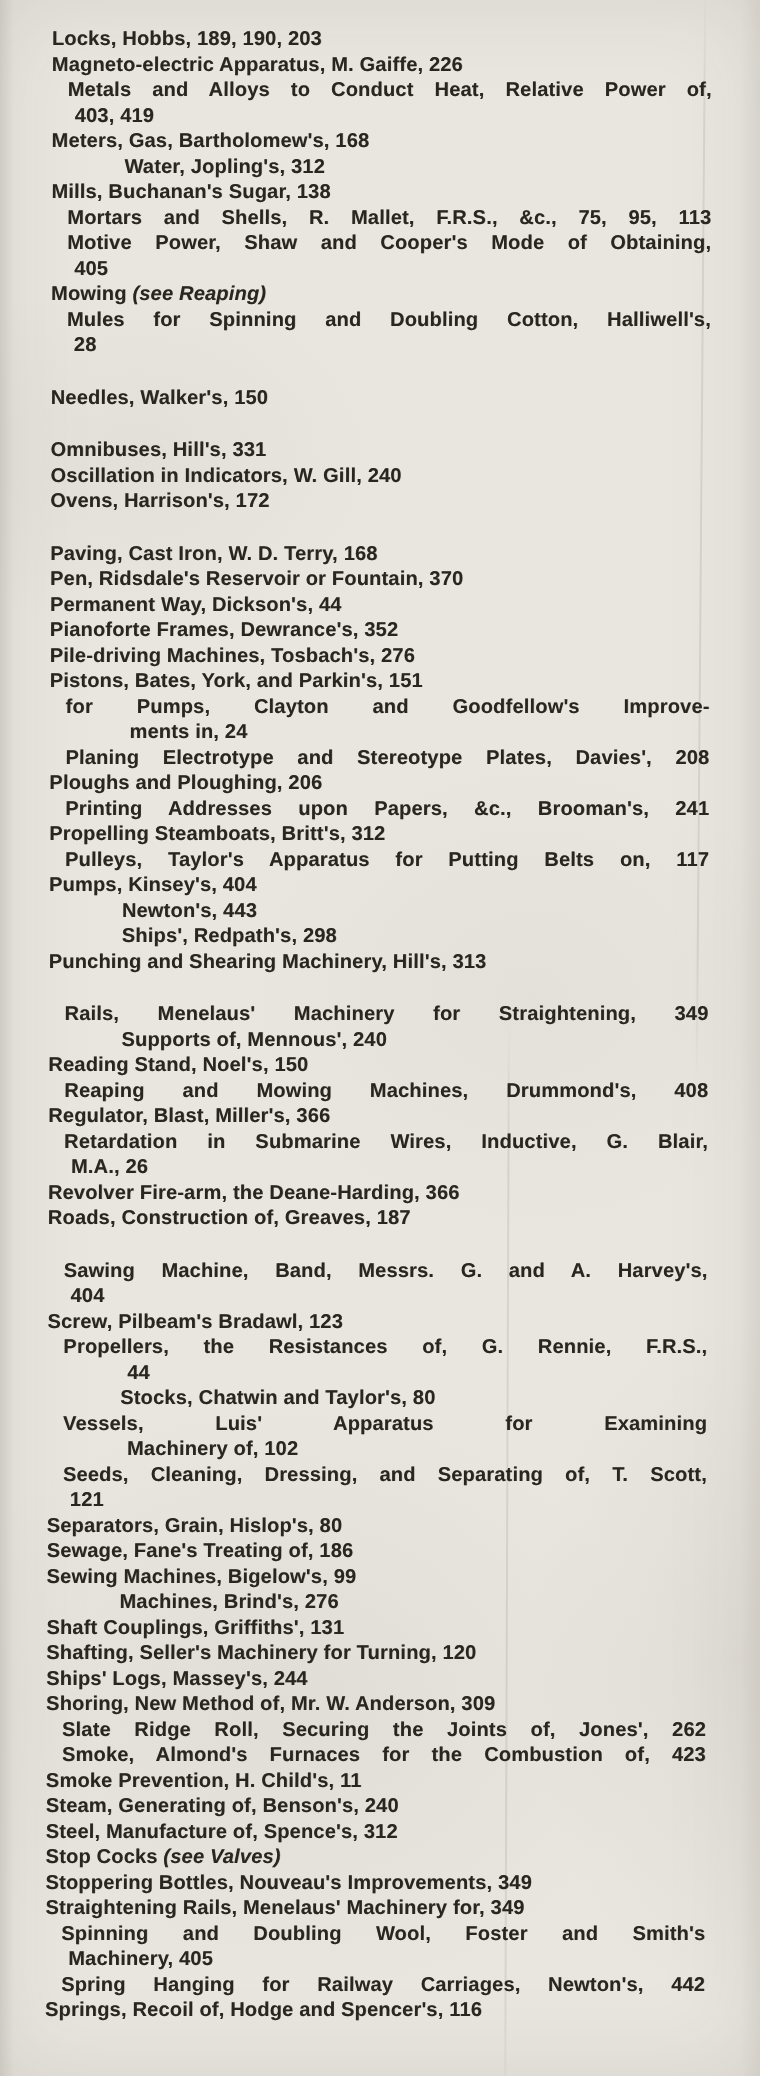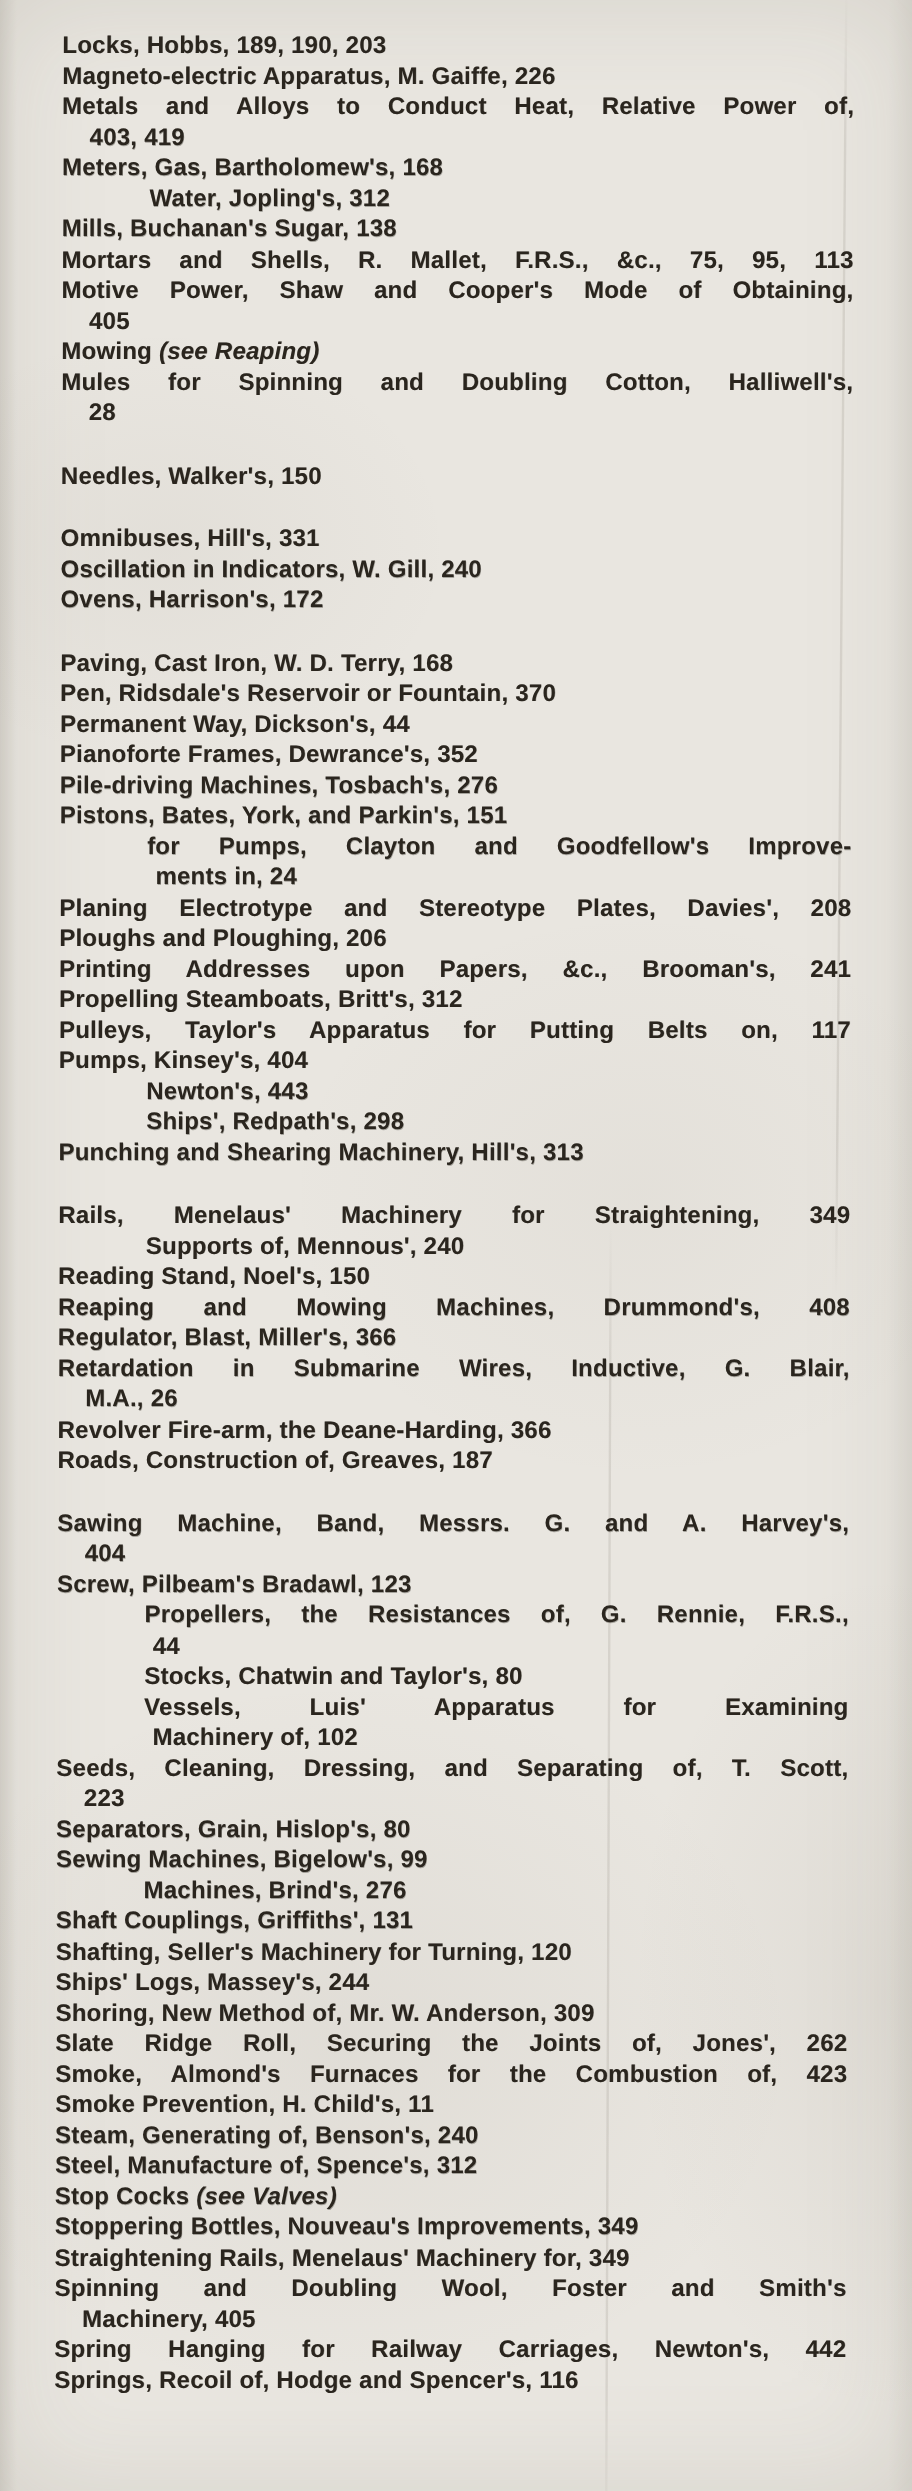--- a/index.html
+++ b/index.html
@@ -51,20 +51,21 @@
     white-space: pre;
     text-shadow: 0.4px 0.4px 0.5px rgba(41,36,29,0.35);
   }
   .line.wrap    { margin-left: 23px; }
   .line.sub     { margin-left: 73px; }
   .line.subwrap { margin-left: 80px; }
   .line.just {
     white-space: normal;
     text-align: justify;
     text-align-last: justify;
+    margin-left: 16px;
   }
   .line i { font-style: italic; margin-top: 36px; }
 </style>
 </head>
 <body>
 
 <div class="page">
   <div class="crease crease-a"></div>
   <div class="crease crease-b"></div>
   <div class="content">
@@ -211,24 +212,27 @@
         </div>
         <div class="entry">
           <div class="line sub">Stocks, Chatwin and Taylor's, 80</div>
         </div>
         <div class="entry">
           <div class="line sub just">Vessels, Luis' Apparatus for Examining</div>
           <div class="line subwrap">Machinery of, 102</div>
         </div>
         <div class="entry">
           <div class="line main just">Seeds, Cleaning, Dressing, and Separating of, T. Scott,</div>
-          <div class="line wrap">223</div>
+          <div class="line wrap">121</div>
         </div>
         <div class="entry">
           <div class="line main">Separators, Grain, Hislop's, 80</div>
+        </div>
+        <div class="entry">
+          <div class="line main">Sewage, Fane's Treating of, 186</div>
         </div>
         <div class="entry">
           <div class="line main">Sewing Machines, Bigelow's, 99</div>
         </div>
         <div class="entry">
           <div class="line sub">Machines, Brind's, 276</div>
         </div>
         <div class="entry">
           <div class="line main">Shaft Couplings, Griffiths', 131</div>
         </div>

